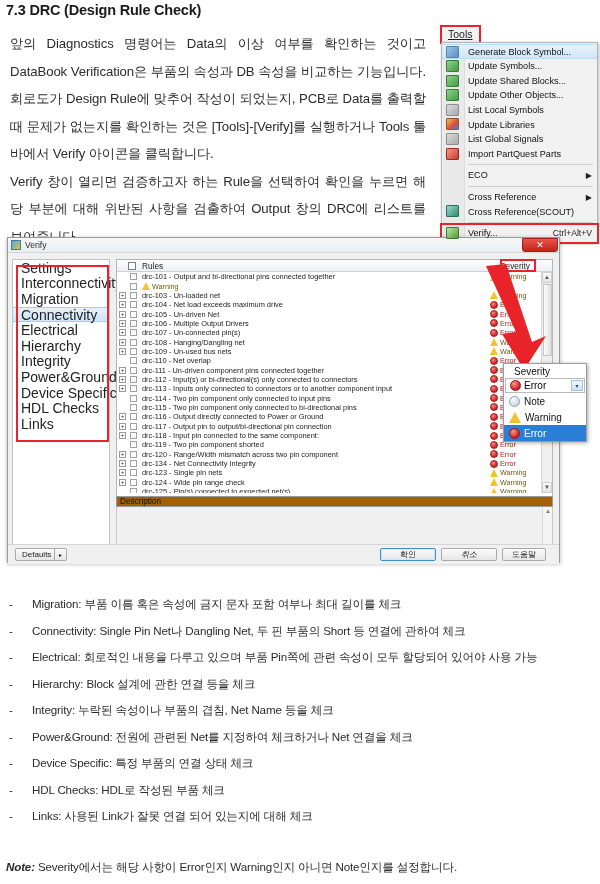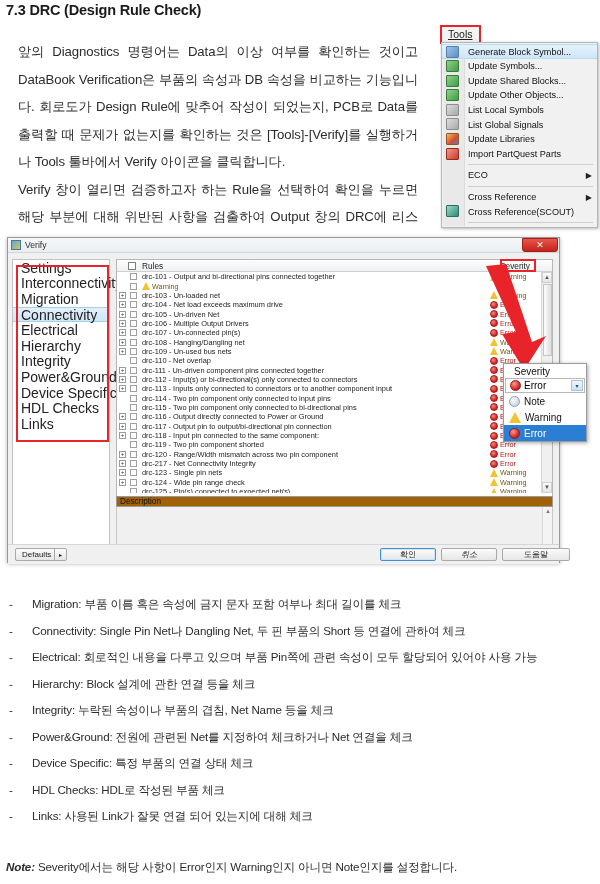--- a/index.html
+++ b/index.html
@@ -31,21 +31,21 @@
     position: absolute;
     left: 6px; top: 26px;
     width: 424px;
     font-size: 13.2px;
     color: #2b2b2b;
     line-height: 27.5px;
     text-align: justify;
     text-justify: inter-word;
     letter-spacing: -0.1px;
   }
-  .body-para p { margin: 12px; }
+  .body-para p { margin: 4px; }
 
   
   .tools-menu-wrap {
     position: absolute;
     left: 440px; top: 24px;
     width: 158px;
   }
   .tools-btn {
     display: inline-block;
     padding: 1px 6px 2px 6px;
@@ -392,21 +392,21 @@
   }
   .btn-defaults { left: 7px; top: 3px; width: 52px; justify-content: flex-start; padding-left: 6px;}
   .btn-defaults .caret {
     position: absolute; right: 0; top: -1px; bottom: -1px; width: 12px;
     border-left: 1px solid #a9a9a9;
     display: flex; align-items: center; justify-content: center;
     font-size: 6px;
   }
   .btn-ok     { left: 372px; top: 3px; width: 56px; }
   .btn-cancel { left: 433px; top: 3px; width: 56px; font-style: italic; }
-  .btn-help   { left: 494px; top: 3px; width: 68px; }
+  .btn-help   { left: 494px; top: 3px; width: 44px; }
 
   
   .sev-popup {
     position: absolute;
     left: 503px; top: 363px;
     width: 84px;
     background: #ffffff;
     border: 1px solid #9a9a9a;
     box-shadow: 1px 1px 4px rgba(0,0,0,0.35);
     z-index: 30;
@@ -535,28 +535,28 @@
           </div>
           <div class="menu-item">
             <span class="mi-icon ic-green"></span>
             <span>Update Other Objects...</span>
           </div>
           <div class="menu-item">
             <span class="mi-icon ic-grey"></span>
             <span>List Local Symbols</span>
           </div>
           <div class="menu-item">
+            <span class="mi-icon ic-multi"></span>
+            <span>Update Libraries</span>
+          </div>
+          <div class="menu-item">
             <span class="mi-icon ic-grey"></span>
             <span>List Global Signals</span>
           </div>
           <div class="menu-item">
-            <span class="mi-icon ic-multi"></span>
-            <span>Update Libraries</span>
-          </div>
-          <div class="menu-item">
             <span class="mi-icon ic-red"></span>
             <span>Import PartQuest Parts</span>
           </div>
         </div>
       <div class="menu-sep"></div>
       <div id="menu-group-2">
           <div class="menu-item">
             <span>ECO</span>
             <span class="mi-arrow">▶</span>
           </div>
@@ -566,20 +566,28 @@
           <div class="menu-item">
             <span>Cross Reference</span>
             <span class="mi-arrow">▶</span>
           </div>
           <div class="menu-item">
             <span class="mi-icon ic-teal"></span>
             <span>Cross Reference(SCOUT)</span>
           </div>
         </div>
       <div class="menu-sep"></div>
+      <div id="menu-group-4" style="position:relative;">
+          <div class="menu-item">
+            <span class="mi-icon ic-shield"></span>
+            <span>Verify...</span>
+            <span class="mi-shortcut">Ctrl+Alt+V</span>
+          </div>
+          <div class="menu-verify-box" style="top: -3px; bottom: -3px;"></div>
+        </div>
     </div>
   </div>
 
   <div class="verify-dialog">
     <div class="vd-titlebar">
       <div class="vd-appicon"></div>
       <div class="vd-title">Verify</div>
       <div class="vd-close">✕</div>
     </div>
 
@@ -808,21 +816,21 @@
                 <span class="rbox"></span>
                 <span class="rlabel">drc-120 - Range/Width mismatch across two pin component</span>
                 <span class="rsev">
                   <span class="sev-ico err"></span>
                   <span style="color: rgb(178, 26, 26);">Error</span>
                 </span>
               </div>
               <div class="rule-row">
                 <span class="expander">+</span>
                 <span class="rbox"></span>
-                <span class="rlabel">drc-217 - Net Connectivity Integrity</span>
+                <span class="rlabel">drc-134 - Net Connectivity Integrity</span>
                 <span class="rsev">
                   <span class="sev-ico err"></span>
                   <span style="color: rgb(178, 26, 26);">Error</span>
                 </span>
               </div>
               <div class="rule-row">
                 <span class="expander">+</span>
                 <span class="rbox"></span>
                 <span class="rlabel">drc-123 - Single pin nets</span>
                 <span class="rsev">

